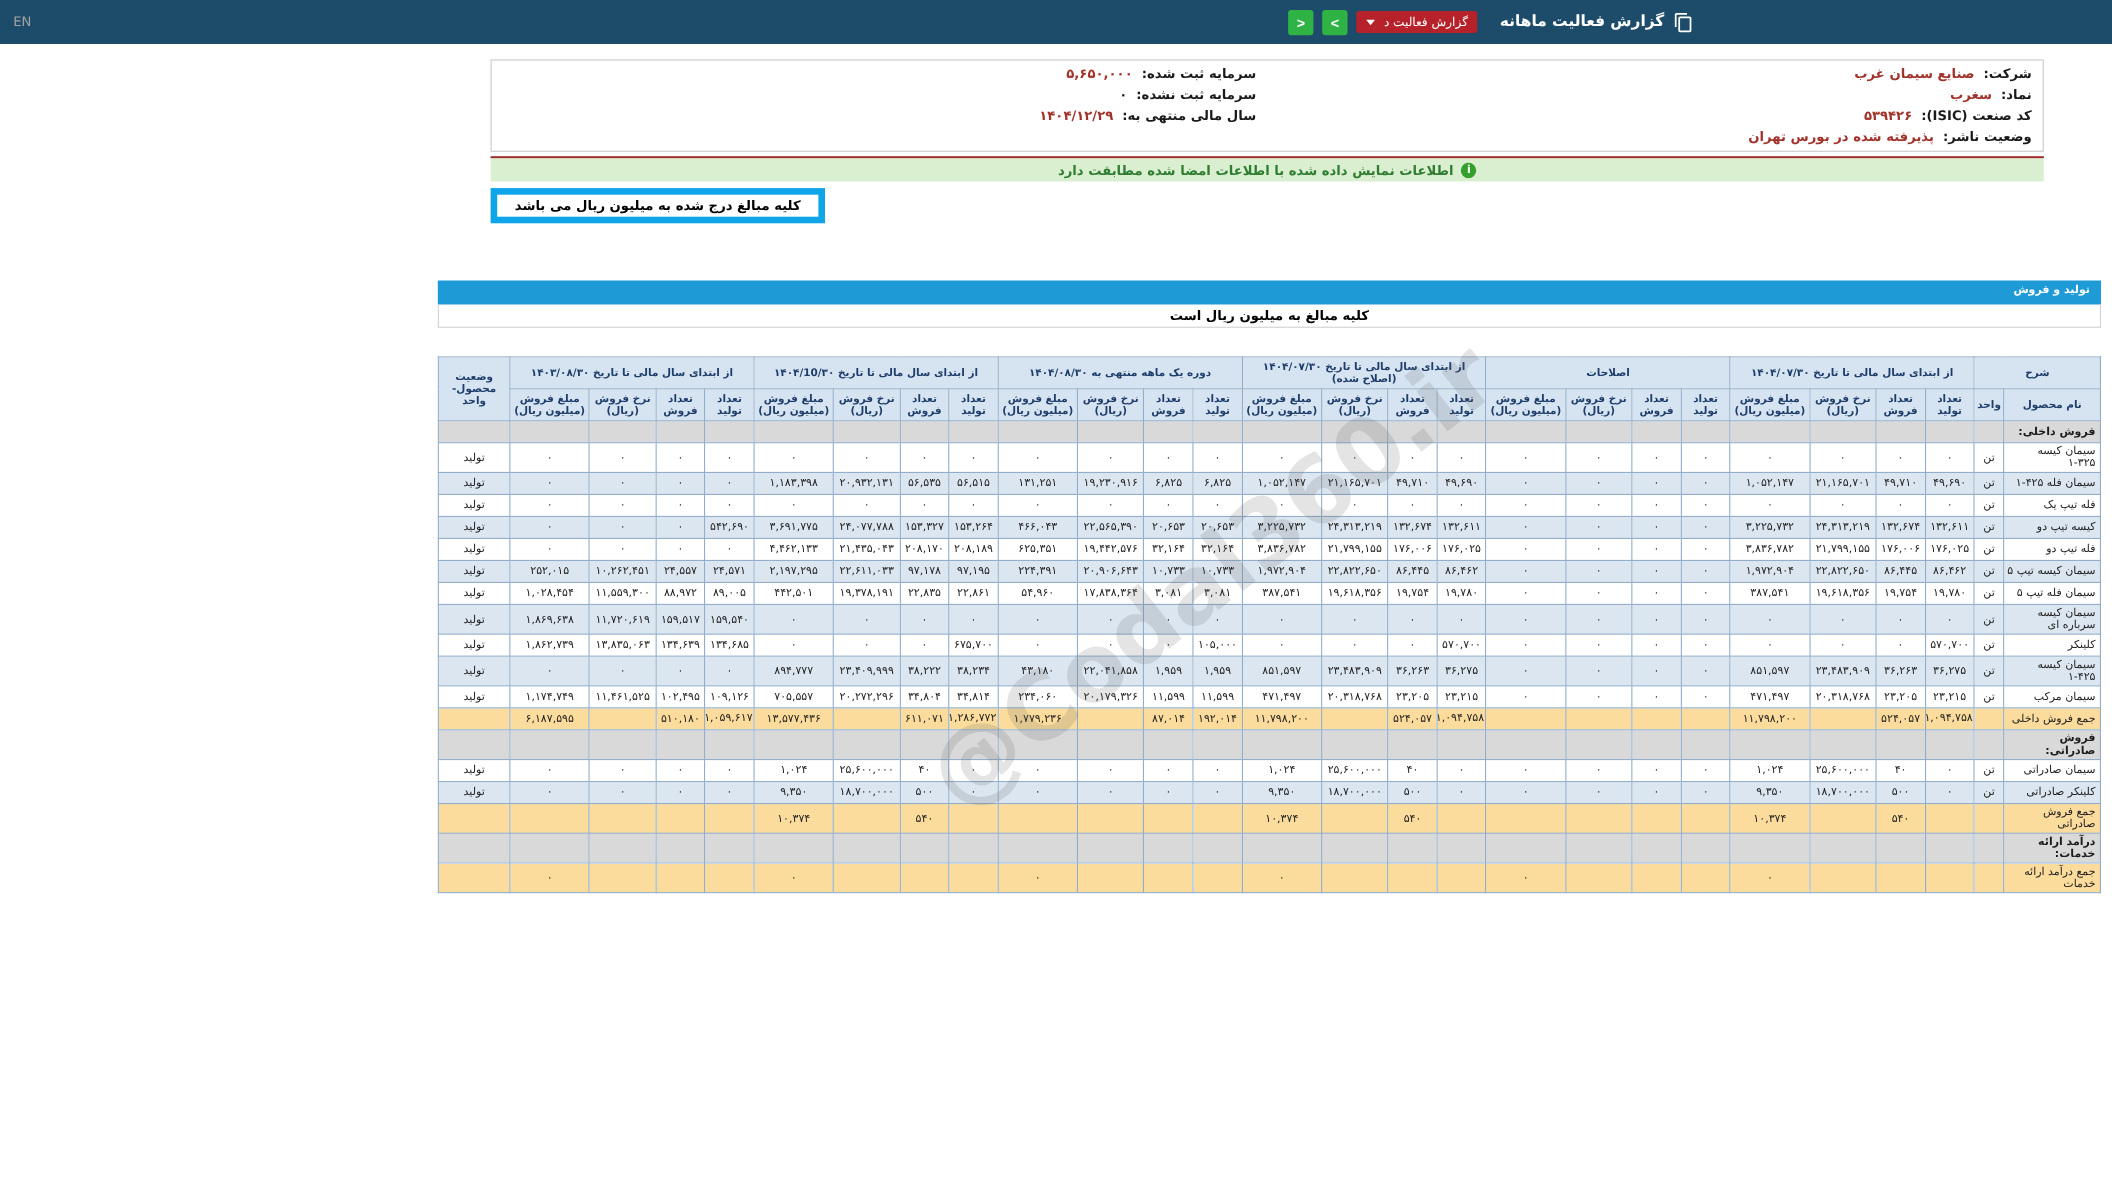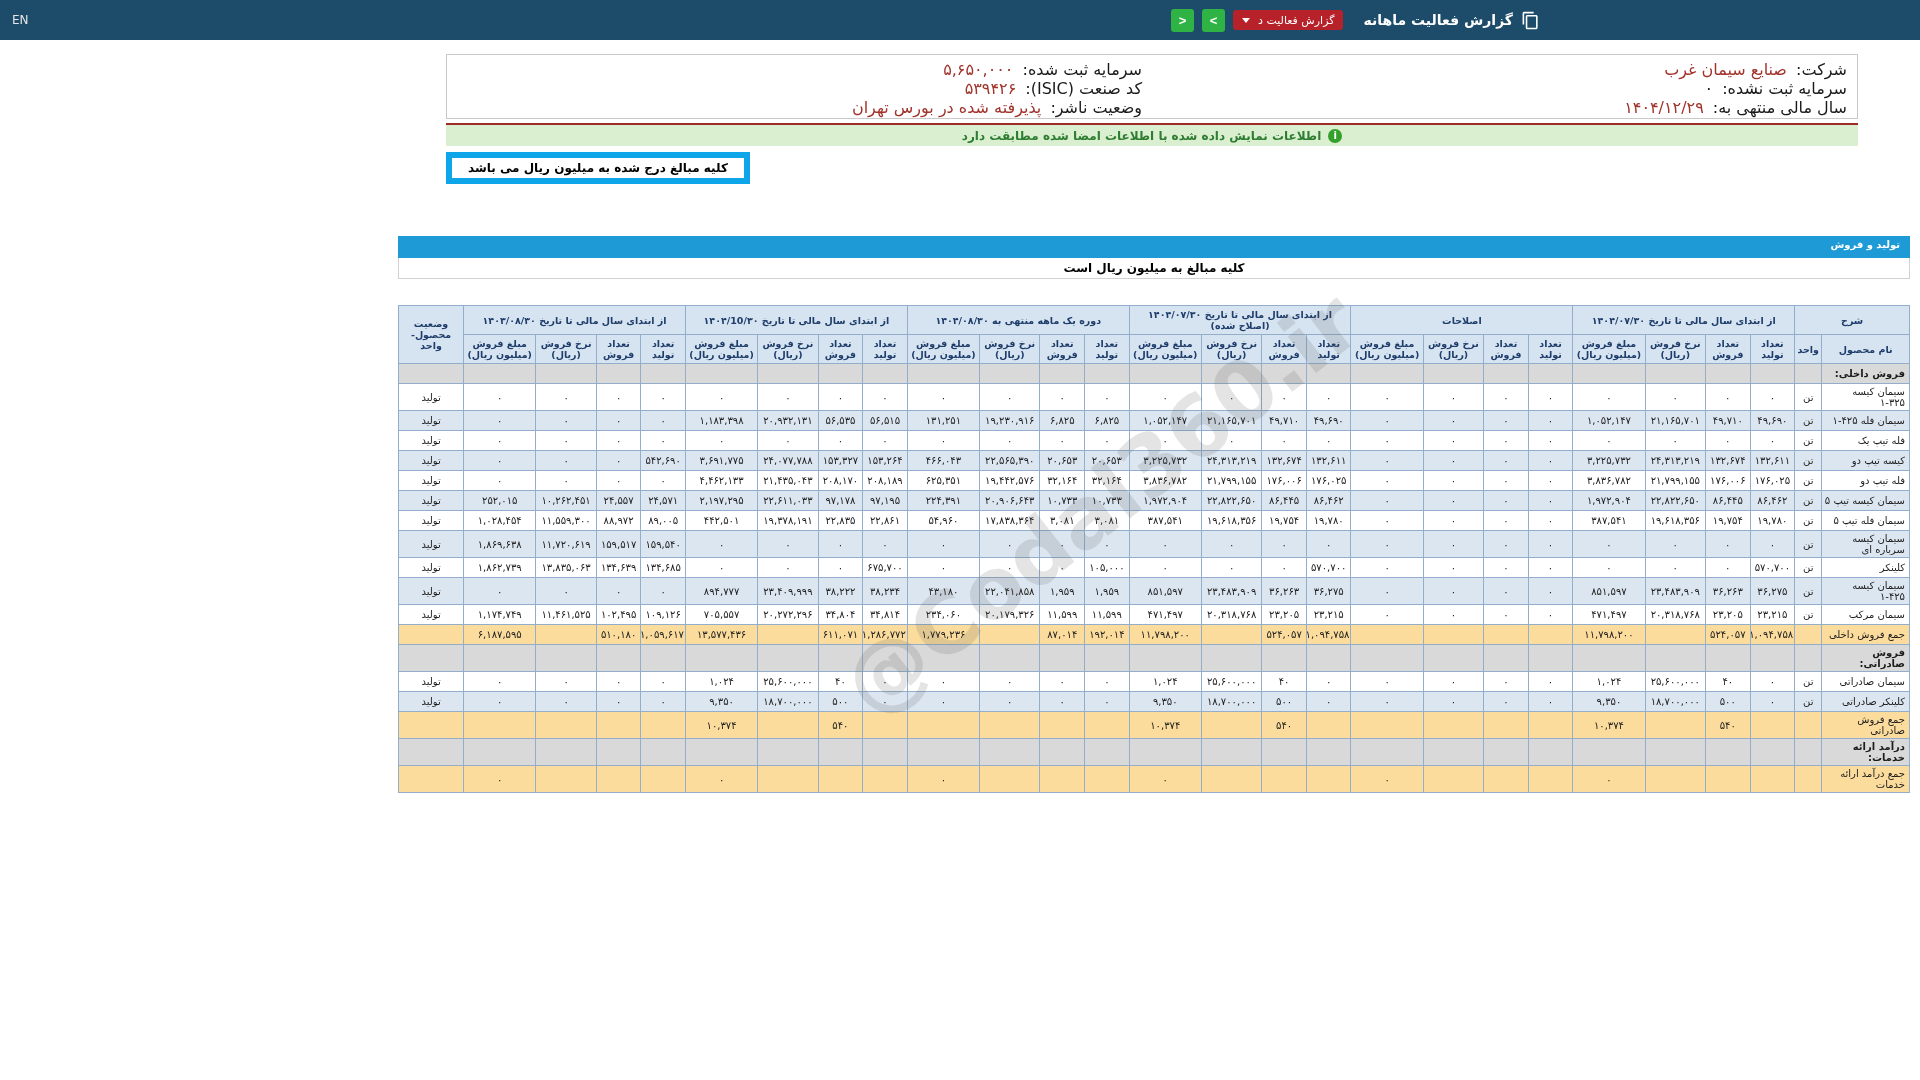--- a/index.html
+++ b/index.html
@@ -9,26 +9,26 @@
   
   .navbar { background:#1d4c6a; height:40px; width:100%; }
   .nav-inner { width:1552px; height:100%; margin:0 auto 0 0; display:flex; align-items:center; padding:0 12px; gap:8px; }
   .nav-icon svg { width:19px; height:19px; display:block; }
   .nav-title { color:#fff; font-weight:bold; font-size:14px; white-space:nowrap; }
   .nav-select { background:#b6212a; color:#fff; font-size:11px; height:20px; padding:0 9px; border-radius:3px;
                 display:flex; align-items:center; gap:8px; cursor:pointer; margin-right:12px; white-space:nowrap; }
   .caret { width:0; height:0; border-left:4px solid transparent; border-right:4px solid transparent; border-top:5px solid #fff; }
   .nav-btn { width:23px; height:23px; background:#2fb344; border:none; border-radius:3px; color:#fff;
              font-weight:bold; font-size:13px; direction:ltr; cursor:pointer; line-height:1; }
-  .nav-en { color:#e5e5e5; font-size:12px; margin-right:auto; cursor:pointer; }
+  .nav-en { color:#a3a3a3; font-size:12px; margin-right:auto; cursor:pointer; }
 
   
   .info-box { width:1412px; margin:14px 62px 0 auto; border:1px solid #c9c9c9; padding:3px 0; }
   .info-grid { display:grid; grid-template-columns:1fr 1fr; }
-  .info-cell { padding:2px 10px; font-size:16px; font-weight:normal; color:#1a1a1a; height:19px; white-space:nowrap; }
+  .info-cell { padding:2px 10px; font-size:12px; font-weight:bold; color:#1a1a1a; height:19px; white-space:nowrap; }
   .info-cell .val { margin-right:4px; }
   .val.red { color:#a1332b; }
   .val.dark { color:#1a1a1a; }
   .red-line { width:1412px; height:2px; background:#9e2b25; margin:4px 62px 0 auto; }
   .notice-bar { width:1412px; margin:0 62px 0 auto; background:#d9efcf; color:#2e7d32; font-size:12px; font-weight:bold;
                 height:21px; display:flex; align-items:center; justify-content:center; gap:7px; }
   .info-icon { width:14px; height:14px; border-radius:50%; background:#33a02c; color:#fff; font-size:10px; font-weight:bold;
                display:inline-flex; align-items:center; justify-content:center; direction:ltr; flex:0 0 auto; }
   .unit-tab-wrap { width:1412px; margin:6px 62px 0 auto; text-align:left; }
   .unit-tab { display:inline-block; border:6px solid #0ea5e9; padding:3px 16px; font-size:12px; font-weight:bold; background:#fff; }
@@ -79,20 +79,24 @@
 
 <div class="info-box">
   <div class="info-grid">
     <div class="info-cell">
       <span class="lbl">شرکت:</span>
       <span class="val red">صنایع سیمان غرب</span>
     </div>
     <div class="info-cell">
       <span class="lbl">سرمایه ثبت شده:</span>
       <span class="val red">۵,۶۵۰,۰۰۰</span>
+    </div>
+    <div class="info-cell">
+      <span class="lbl">نماد:</span>
+      <span class="val red">سغرب</span>
     </div>
     <div class="info-cell">
       <span class="lbl">سرمایه ثبت نشده:</span>
       <span class="val dark">۰</span>
     </div>
     <div class="info-cell">
       <span class="lbl">کد صنعت (ISIC):</span>
       <span class="val red">۵۳۹۴۲۶</span>
     </div>
     <div class="info-cell">

